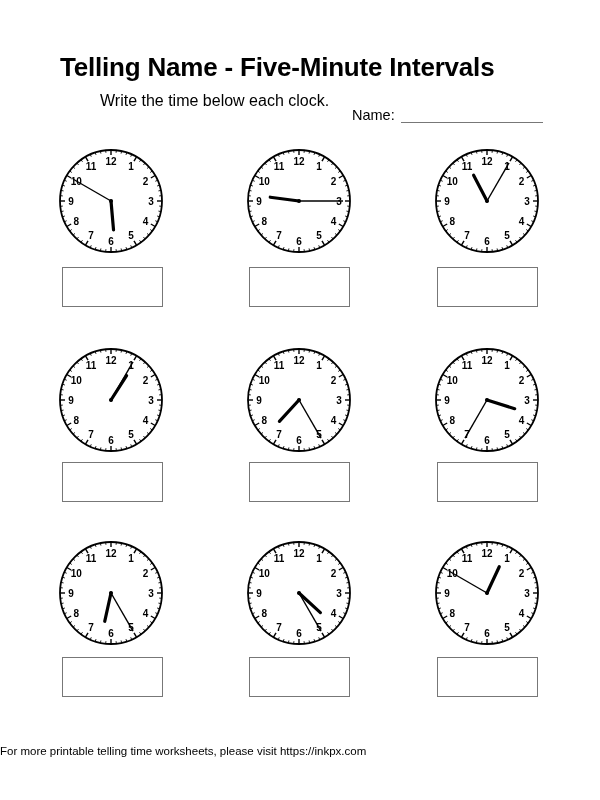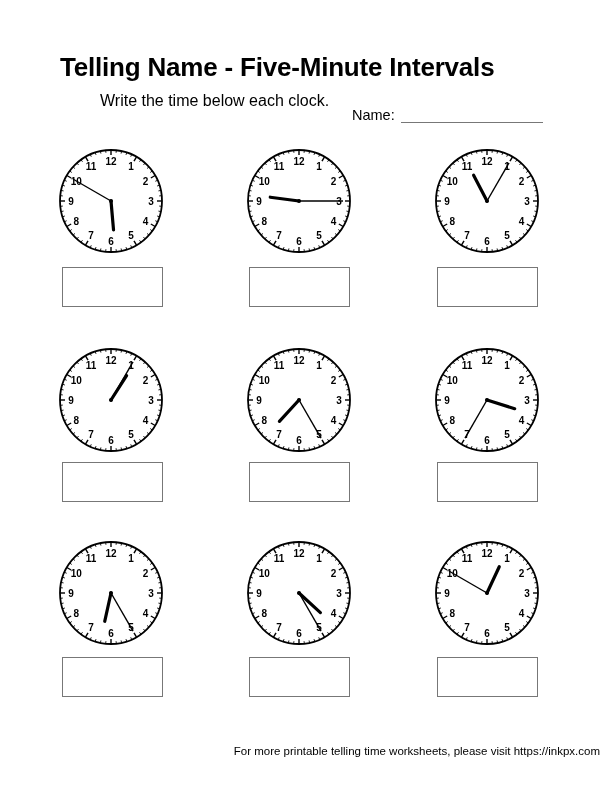--- a/index.html
+++ b/index.html
@@ -4,21 +4,21 @@
   <style>
     html, body { margin: 0; padding: 0; background: #ffffff; }
     body { width: 600px; height: 800px; position: relative; overflow: hidden; font-family: "Liberation Sans", sans-serif; color: #000; }
     .title { position: absolute; left: 60px; top: 52px; font-size: 26px; font-weight: bold; letter-spacing: -0.2px; }
     .instr { position: absolute; left: 60px; top: 92px; font-size: 16px; margin-left: 40px; }
     .name-wrap { position: absolute; left: 352px; top: 106px; font-size: 14.5px; display: flex; align-items: center; }
     .name-line { display: inline-block; width: 142px; height: 16px; border-bottom: 1px solid #777; margin-left: 6px; }
     .clock { position: absolute; width: 108px; height: 108px; }
     .clock svg { width: 108px; height: 108px; display: block; }
     .answer-box { position: absolute; width: 99px; height: 38px; border: 1.5px solid #777; background: #fff; box-sizing: content-box; }
-    .footer { position: absolute; left: 0; width: 600px; top: 745px; text-align: right; font-size: 11.5px; }
+    .footer { position: absolute; left: 0; width: 600px; top: 745px; text-align: left; font-size: 11.5px; }
   </style>
 </head>
 <body>
 
 <div>
   <div class="title">Telling Name - Five-Minute Intervals</div>
   <div class="instr">Write the time below each clock.</div>
   <div class="name-wrap">
     <span>Name:</span>
     <span class="name-line"></span>

